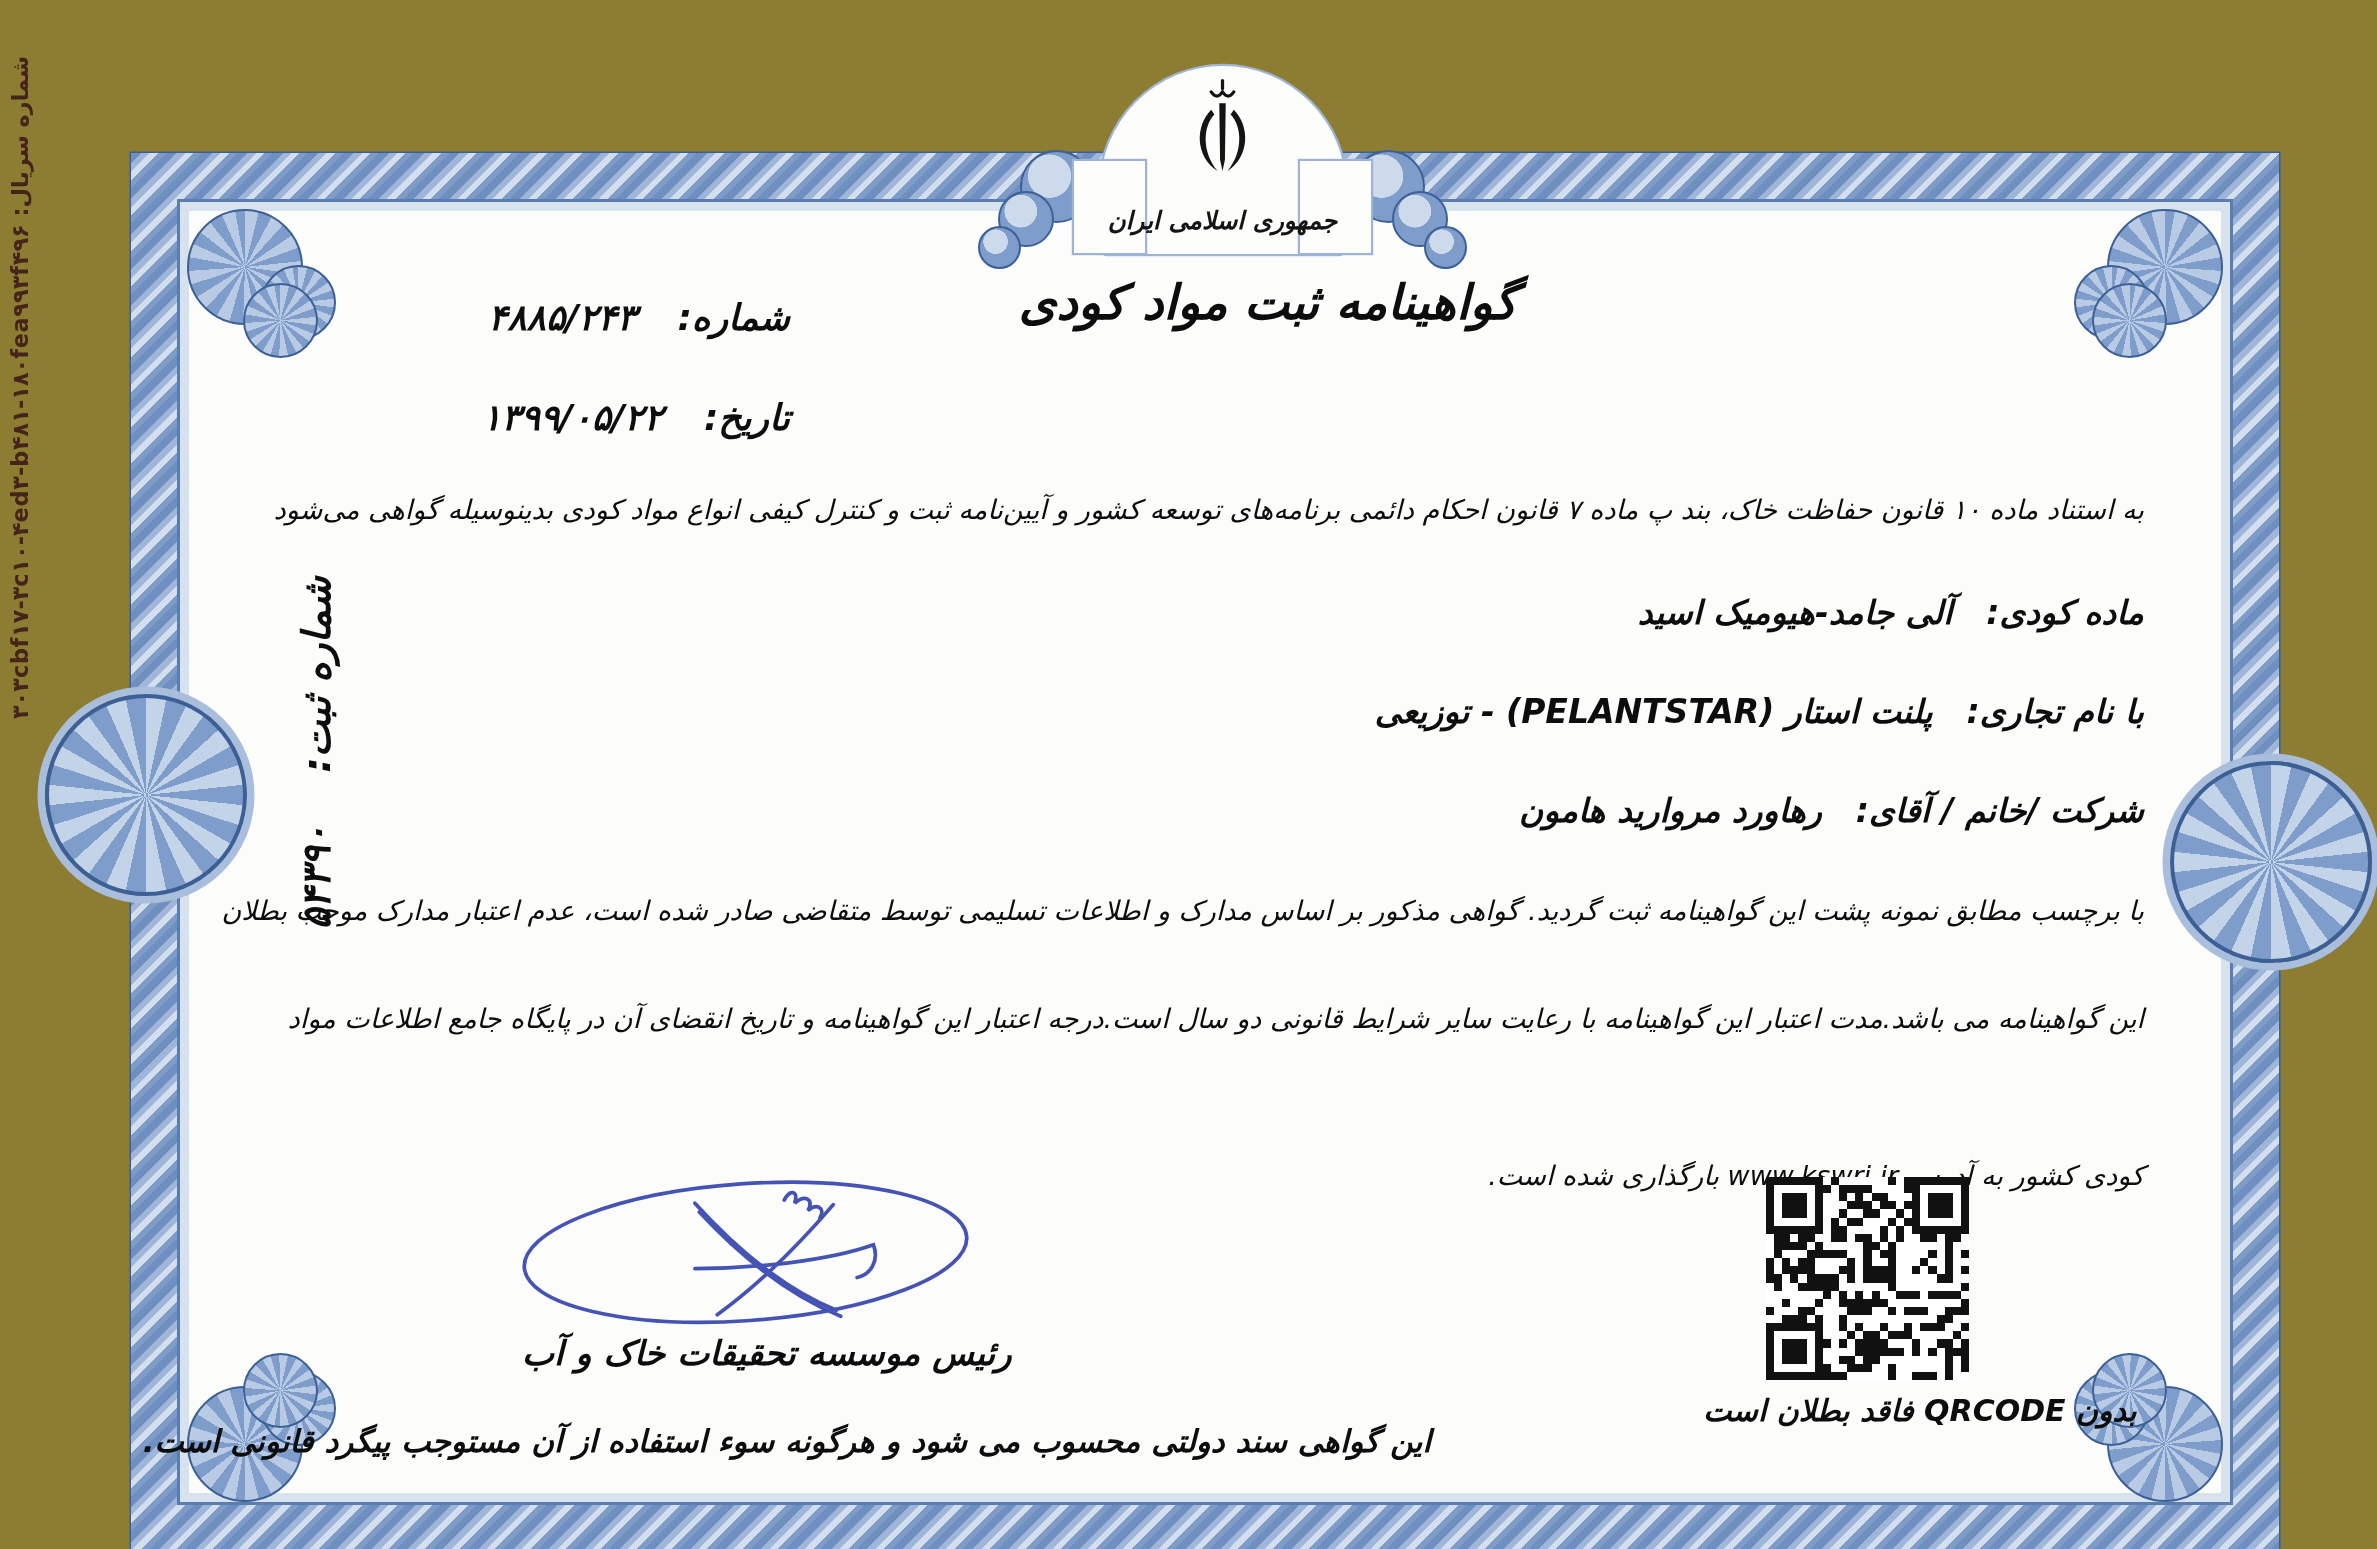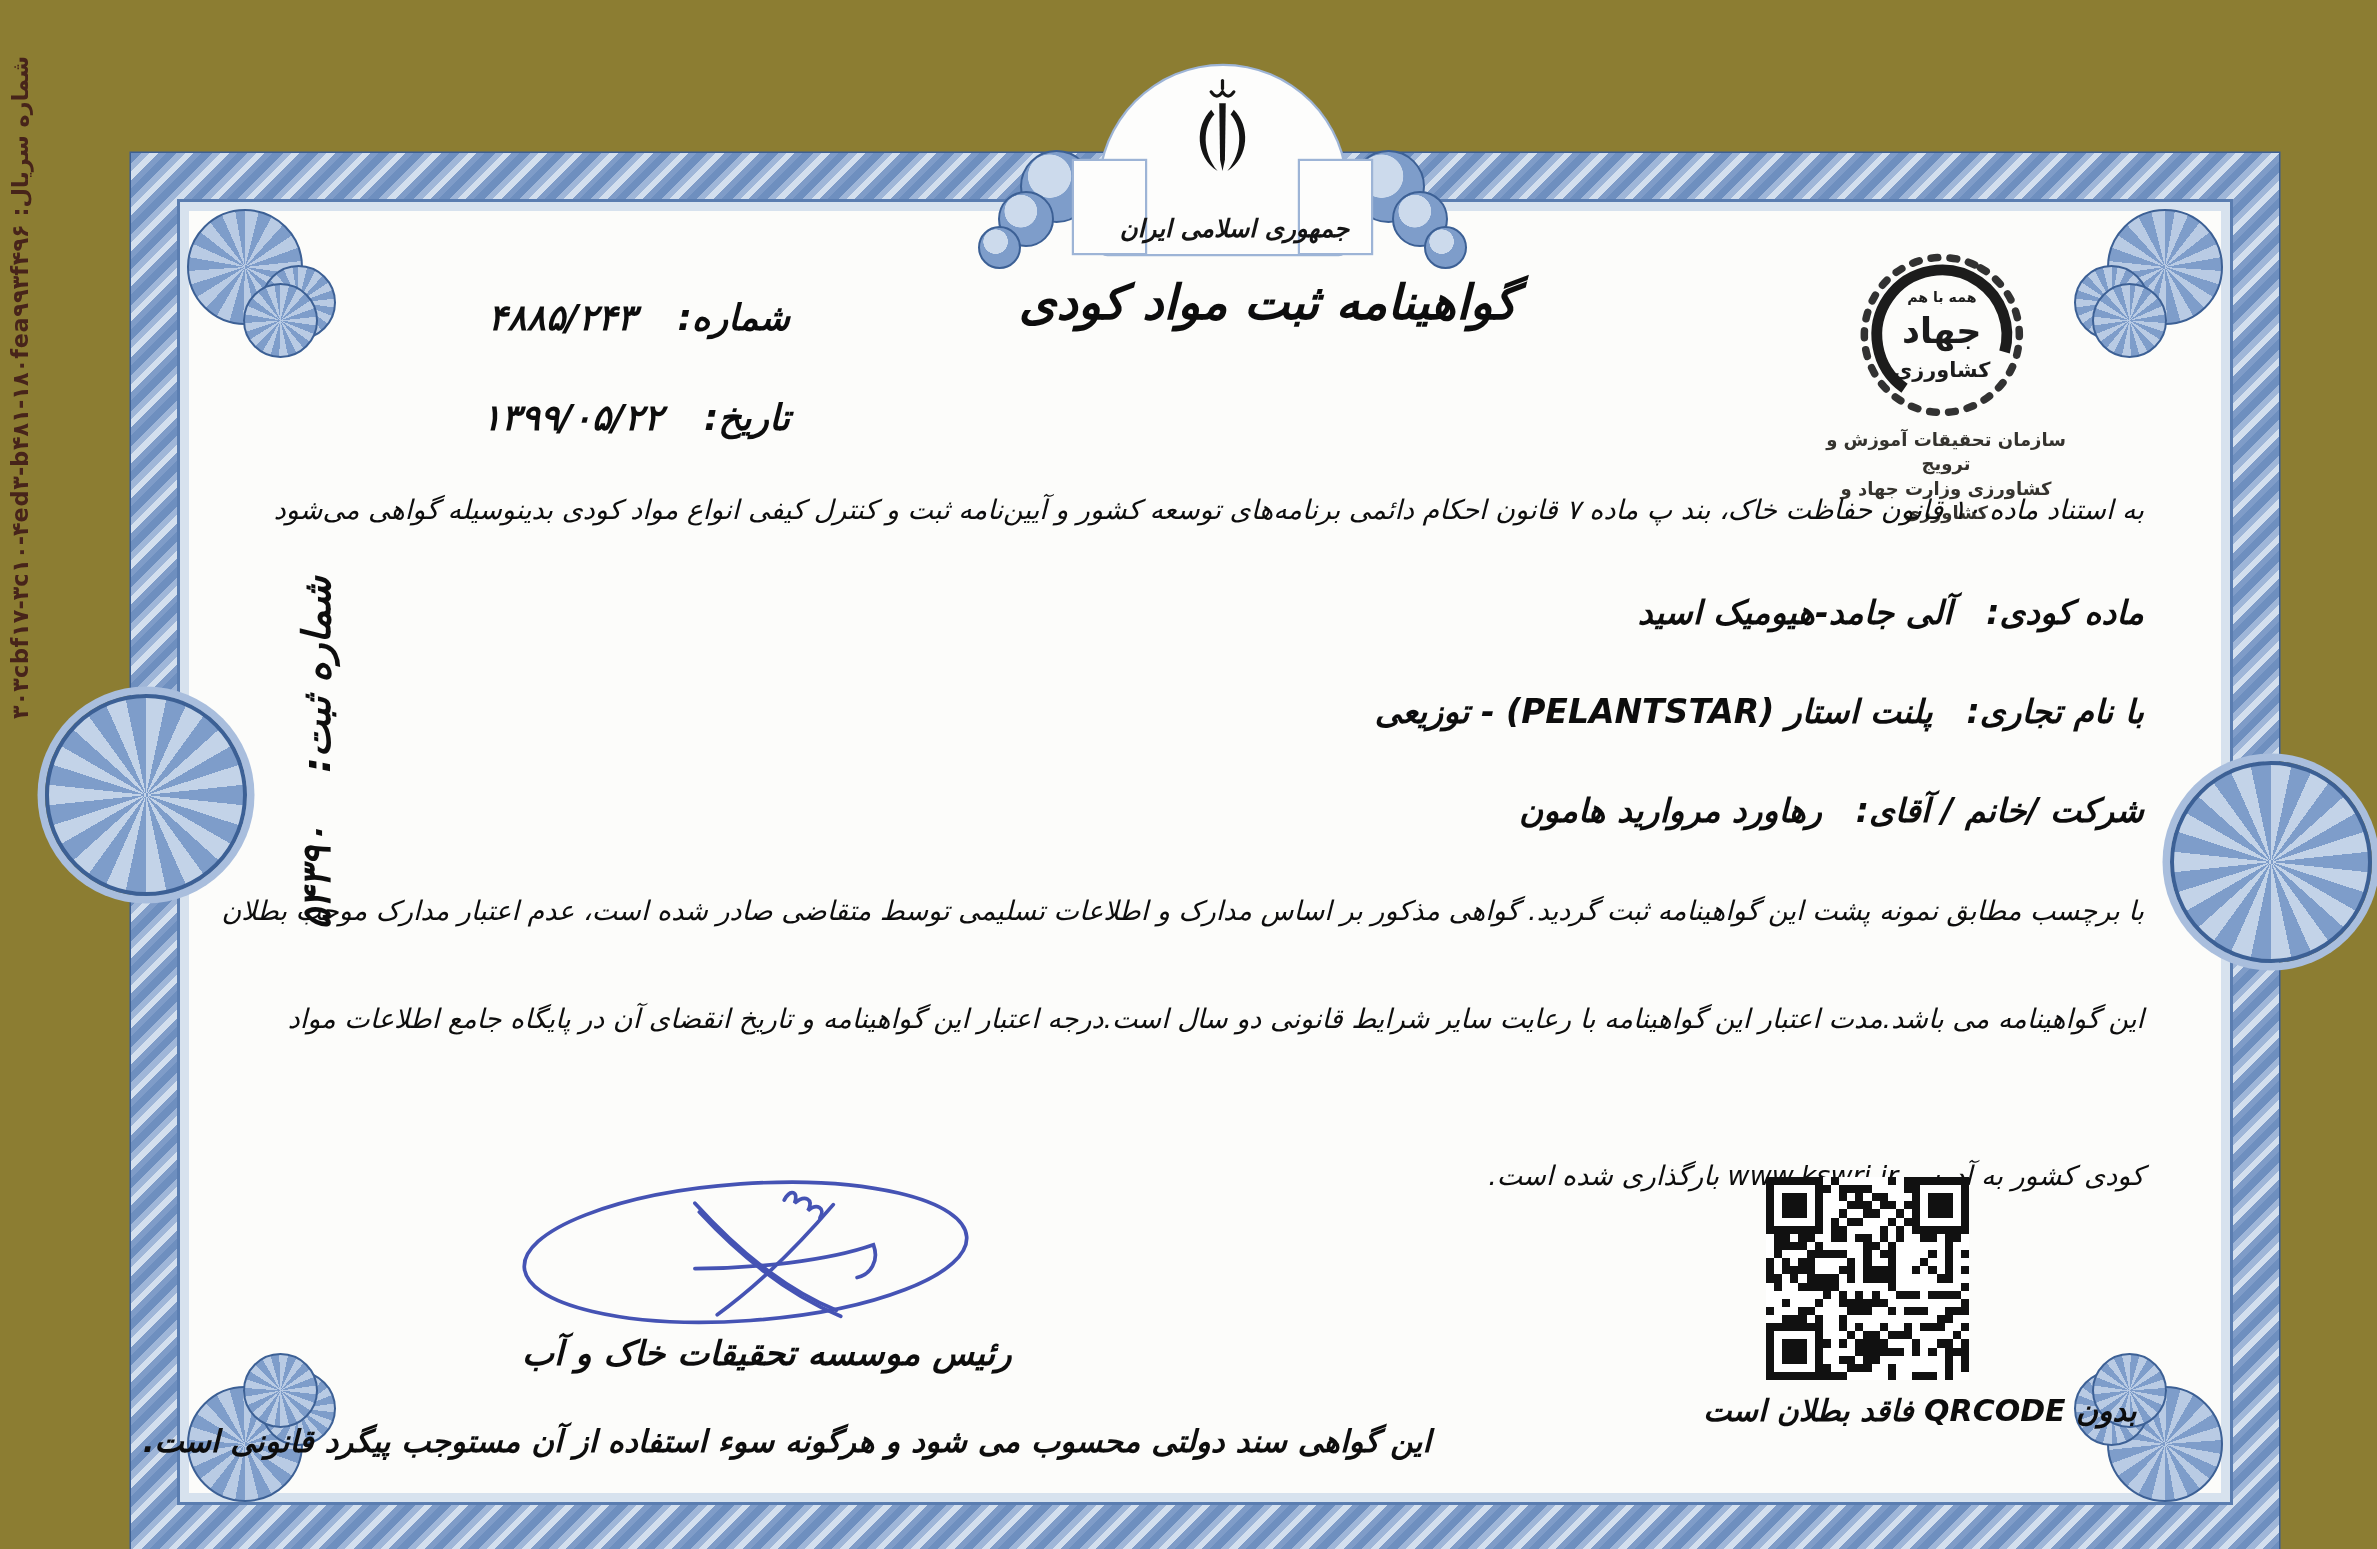--- a/index.html
+++ b/index.html
@@ -23,22 +23,22 @@
   .medallion{position:absolute;width:194px;height:194px;border-radius:50%;
     background:repeating-conic-gradient(#c3d3e8 0 12deg,#7e9dca 12deg 24deg);
     border:4.5px solid #3c6095;box-shadow:0 0 0 7.5px #a9bedd;}
 
   
   .crown{position:absolute;left:999px;top:66px;width:447px;height:188px;}
   .scallop{position:absolute;border-radius:50%;background:radial-gradient(circle at 40% 35%,#ccdaec 0 35%,#7e9dca 36% 100%);border:2.2px solid #3c6095;}
   .crown-white{position:absolute;left:101px;top:0;width:246px;height:188px;background:#fdfdfc;
     border-radius:123px 123px 7.5px 7.5px;box-shadow:0 0 0 2.2px #9db4d6;}
   .crown-side{position:absolute;top:95px;width:71px;height:92px;background:#fdfdfc;box-shadow:0 0 0 2.2px #9db4d6;}
-  .country{position:absolute;left:0;top:148px;width:100%;text-align:center;direction:rtl;
-    font-size:24.6px;font-weight:bold;font-style:italic;color:#141414;padding-left:12px;}
+  .country{position:absolute;left:0;top:140px;width:100%;text-align:center;direction:rtl;
+    font-size:24.6px;font-weight:bold;font-style:italic;color:#141414;}
 
   
   .rtl{direction:rtl;}
   .call{font-style:italic;color:#0d0d0d;}
   .title{position:absolute;left:895px;top:274px;width:746px;text-align:center;
     font-size:48px;font-weight:bold;white-space:nowrap;}
   .numrow{position:absolute;right:1587px;display:flex;direction:rtl;gap:41px;
     font-size:36px;font-weight:bold;white-space:nowrap;}
   .bodyline{position:absolute;right:233px;white-space:nowrap;font-size:27px;}
   .fieldrow{position:absolute;right:233px;display:flex;direction:rtl;gap:34px;
@@ -120,33 +120,20 @@
         <path d="M56 30 L64 30 L63 100 L60 114 L57 100 Z"></path>
       </g>
       <g fill="none" stroke="#141414" stroke-width="4" stroke-linecap="round">
         <path d="M46 16 c5 7 9 7 14 0 c5 7 9 7 14 0"></path>
         <path d="M60 2 v10"></path>
       </g>
     </svg>
     <div class="country">جمهوری اسلامی ایران</div>
   </div>
 
-  <div class="logo-block">
-    <svg width="186" height="175" viewBox="0 0 220 210">
-      <circle cx="105" cy="102" r="78" fill="none" stroke="#1c1c1c" stroke-width="13" stroke-dasharray="340 150" transform="rotate(125 105 102)"></circle>
-      <circle cx="105" cy="102" r="93" fill="none" stroke="#1c1c1c" stroke-width="9" stroke-dasharray="5 9" transform="rotate(-60 105 102)" stroke-dashoffset="0" stroke-linecap="round" opacity="0.9" pathLength="360"></circle>
-      <g font-family="DejaVu Sans, sans-serif" fill="#1c1c1c" text-anchor="middle" direction="rtl">
-        <text x="105" y="62" font-size="17" font-weight="bold">همه با هم</text>
-        <text x="105" y="112" font-size="42" font-weight="bold">جهاد</text>
-        <text x="105" y="152" font-size="25" font-weight="bold">کشاورزی</text>
-      </g>
-    </svg>
-    <div class="org">سازمان تحقیقات آموزش و ترویج</div>
-    <div class="org">کشاورزی وزارت جهاد و کشاورزی</div>
-  </div>
 
   <div class="title rtl call">گواهینامه ثبت مواد کودی</div>
 
   <div class="numrow call" style="top:297px;">
     <span>شماره:</span>
     <span>۴۸۸۵/۲۴۳</span>
   </div>
   <div class="numrow call" style="top:397px;">
     <span>تاریخ:</span>
     <span>۱۳۹۹/۰۵/۲۲</span>

